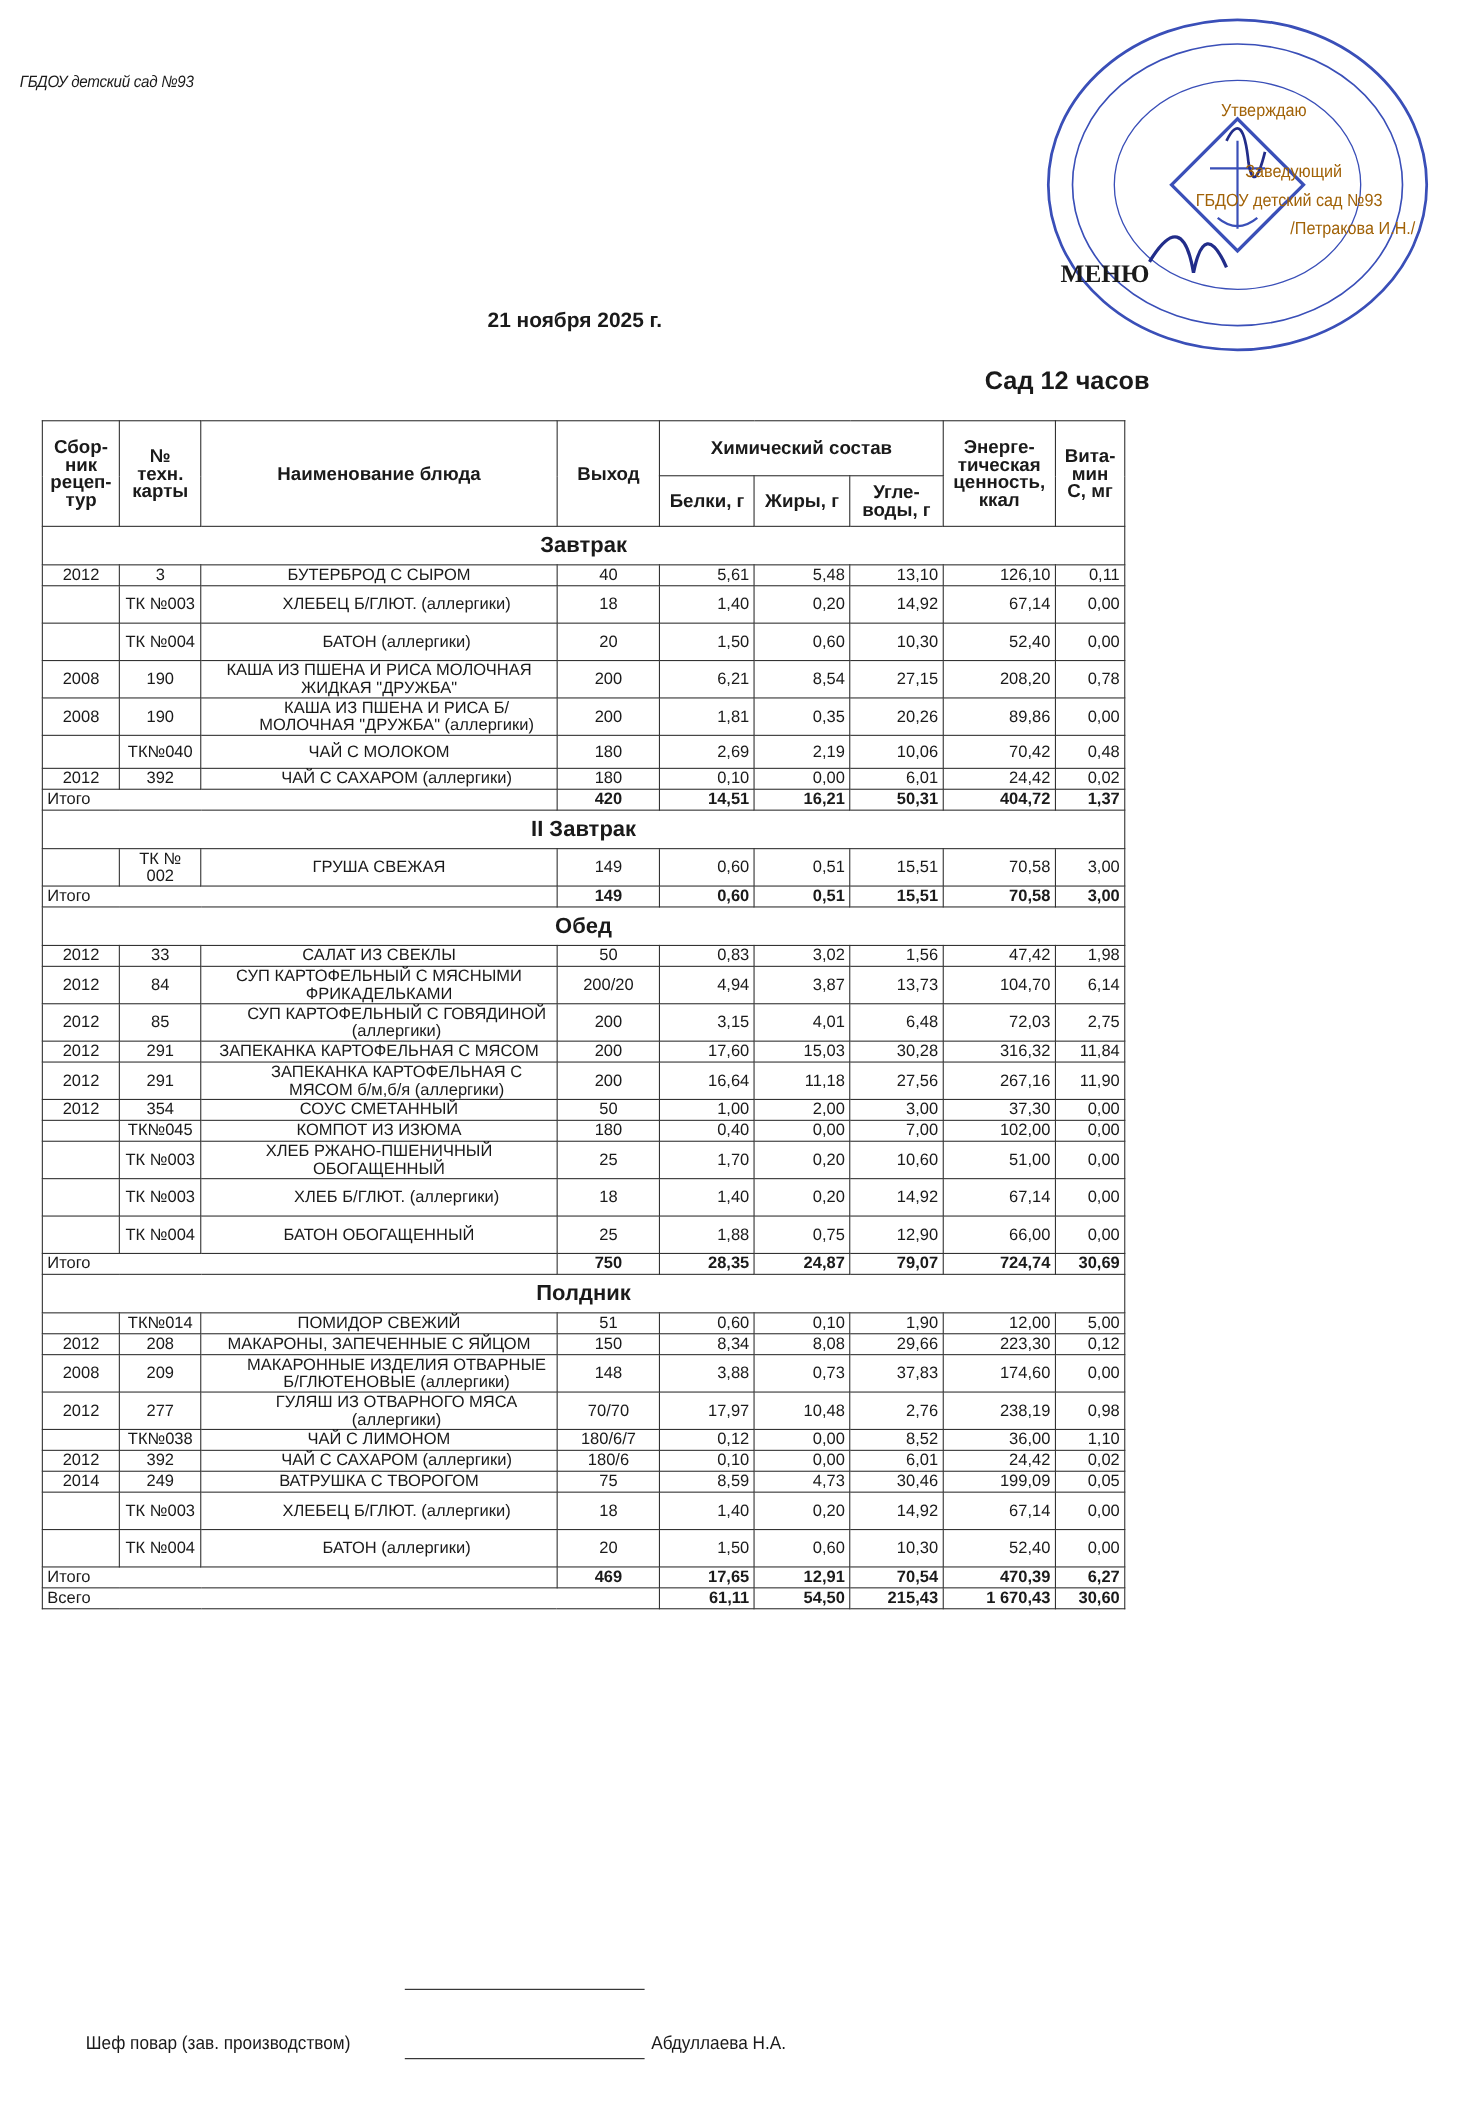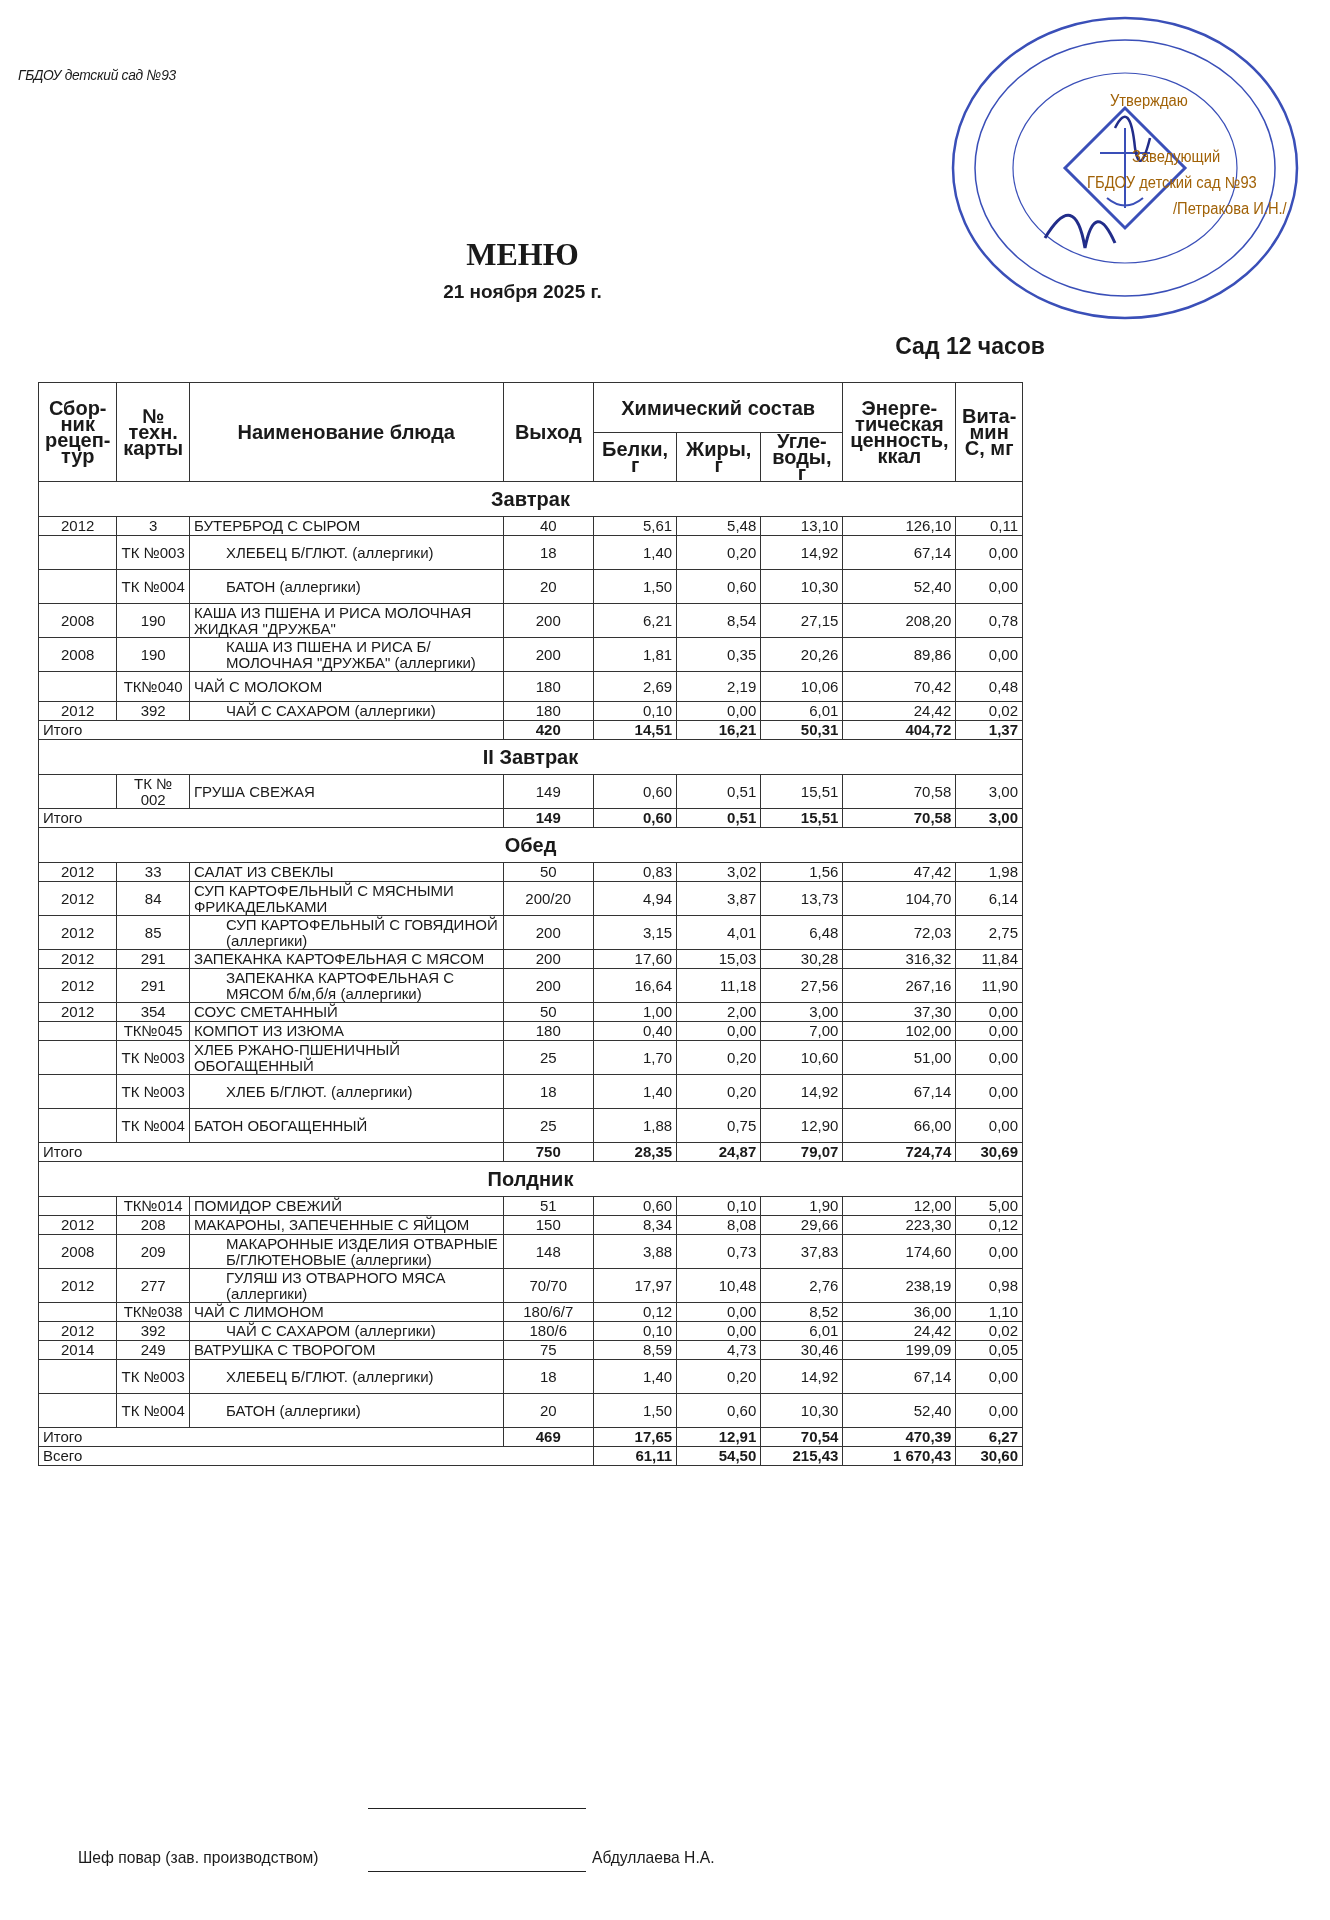--- a/index.html
+++ b/index.html
@@ -5,31 +5,31 @@
   html, body { margin: 0; padding: 0; background: #ffffff; }
   body { width: 1330px; height: 1920px; position: relative; overflow: hidden; font-family: "Liberation Sans", sans-serif; color: #1a1a1a; }
   .org { position: absolute; left: 18px; top: 66px; font-size: 15px; font-style: italic; letter-spacing: -0.3px; transform: scaleX(0.92); transform-origin: left; }
   .approve { position: absolute; left: 1085px; top: 88px; font-size: 16px; line-height: 26px; color: #a16207; }
   .approve div { white-space: nowrap; transform: scaleX(0.92); transform-origin: left; }
   .approve .a1 { margin-left: 25px; }
   .approve .a2 { margin-left: 47px; margin-top: 30px; }
   .approve .a3 { margin-left: 2px; }
   .approve .a4 { margin-left: 88px; }
   .stamp { position: absolute; left: 935px; top: 8px; width: 380px; height: 330px; pointer-events: none; }
-  .title { position: absolute; left: 0; width: 1045px; top: 236px; text-align: center; font-family: "Liberation Serif", serif; font-weight: bold; font-size: 32px; }
+  .title { position: absolute; left: 0; width: 1045px; top: 236px; text-align: right; font-family: "Liberation Serif", serif; font-weight: bold; font-size: 23px; }
   .date { position: absolute; left: 0; width: 1045px; top: 281px; text-align: center; font-weight: bold; font-size: 19px; }
   .subtitle { position: absolute; left: 0; width: 1045px; top: 333px; text-align: right; font-weight: bold; font-size: 23px; }
   table.menu { position: absolute; left: 38px; top: 382px; width: 985px; border-collapse: collapse; font-size: 15px; }
   table.menu td, table.menu th { border: 1.5px solid #333; padding: 0 4px; line-height: 16px; }
-  table.menu th { font-weight: bold; font-size: 20px; text-align: center; }
+  table.menu th { font-weight: bold; font-size: 17px; text-align: center; }
   .col-sb { width: 63px; } .col-tk { width: 66px; } .col-nm { width: 298px; } .col-out { width: 86px; }
   .col-b { width: 79px; } .col-z { width: 80px; } .col-u { width: 78px; } .col-e { width: 94px; } .col-v { width: 58px; }
   td.c { text-align: center; }
   td.r { text-align: right; }
-  td.name { text-align: left; margin-left: 39px; }
+  td.name { text-align: center; margin-left: 39px; }
   td.name.ind { padding-left: 36px; }
   tr.section td { text-align: center; font-weight: bold; font-size: 20px; height: 34px; }
   tr.total td { font-weight: bold; }
   tr.total td.lbl { font-weight: normal; }
   .sign-line1 { position: absolute; left: 368px; top: 1808px; width: 218px; border-top: 1.5px solid #222; }
   .sign-label { position: absolute; left: 78px; top: 1848px; font-size: 17px; transform: scaleX(0.92); transform-origin: left; }
   .sign-line2 { position: absolute; left: 368px; top: 1871px; width: 218px; border-top: 1.5px solid #222; }
   .sign-name { position: absolute; left: 592px; top: 1848px; font-size: 17px; transform: scaleX(0.92); transform-origin: left; }
 </style>
 </head>

